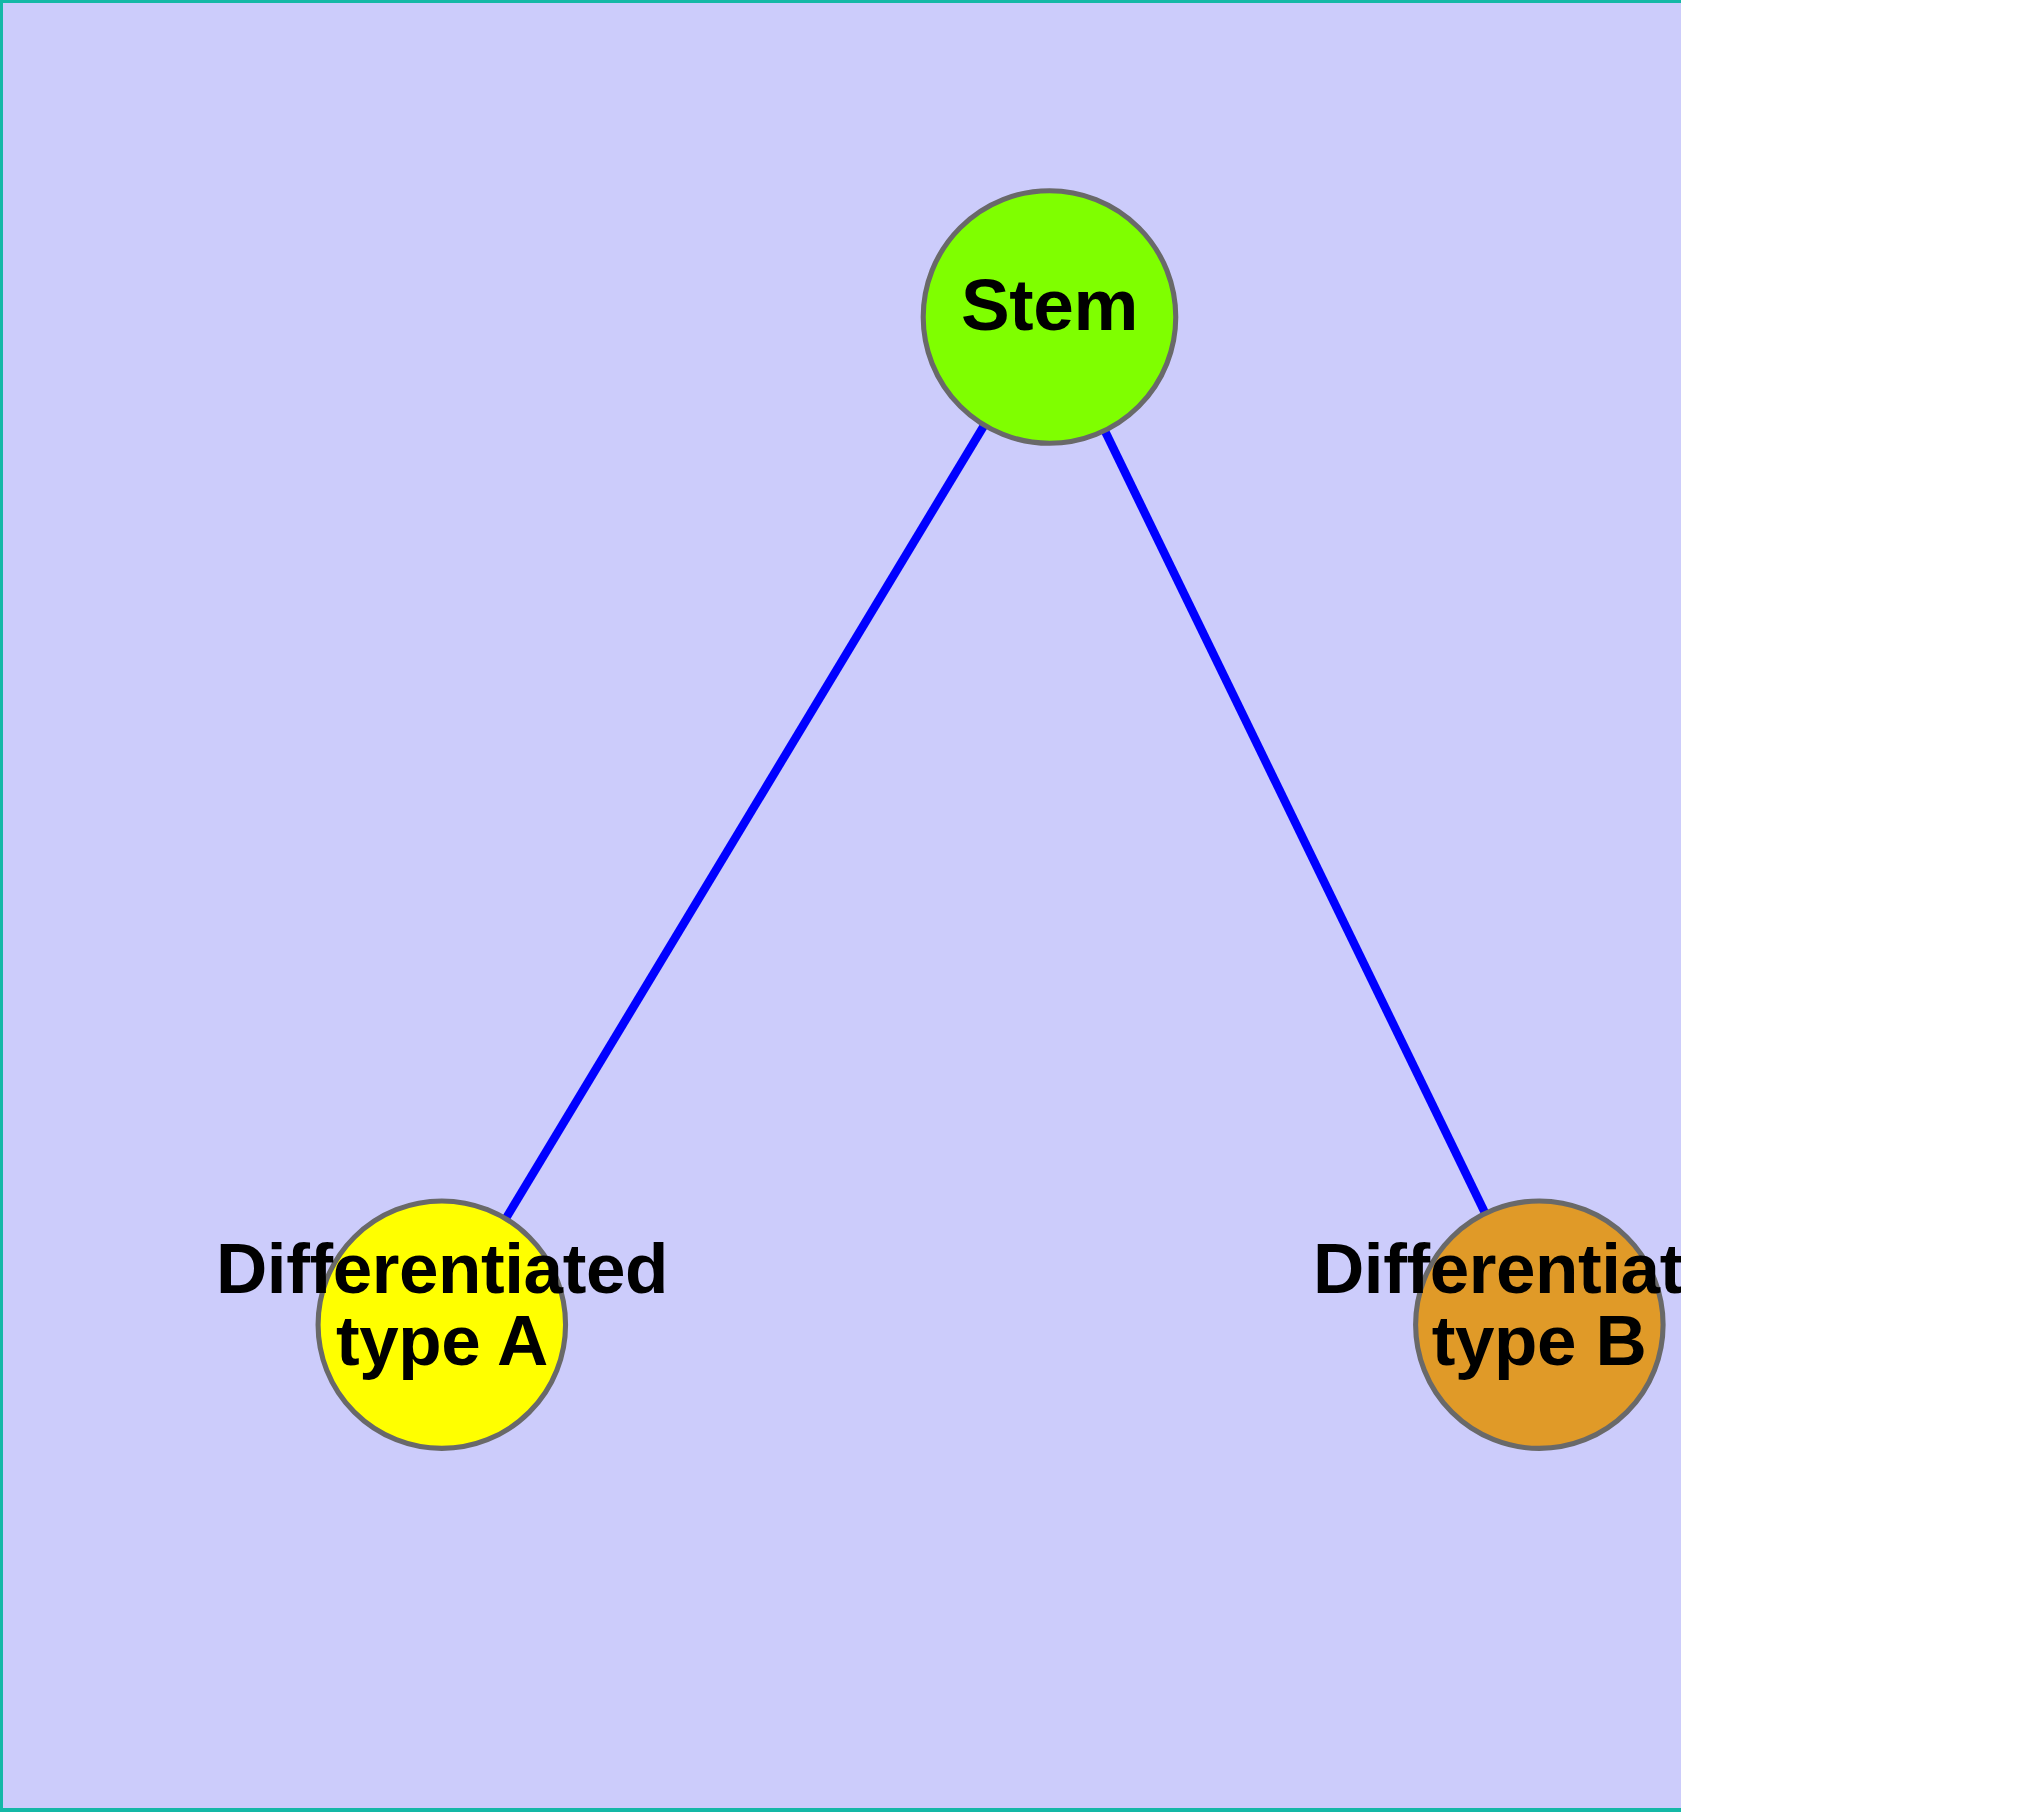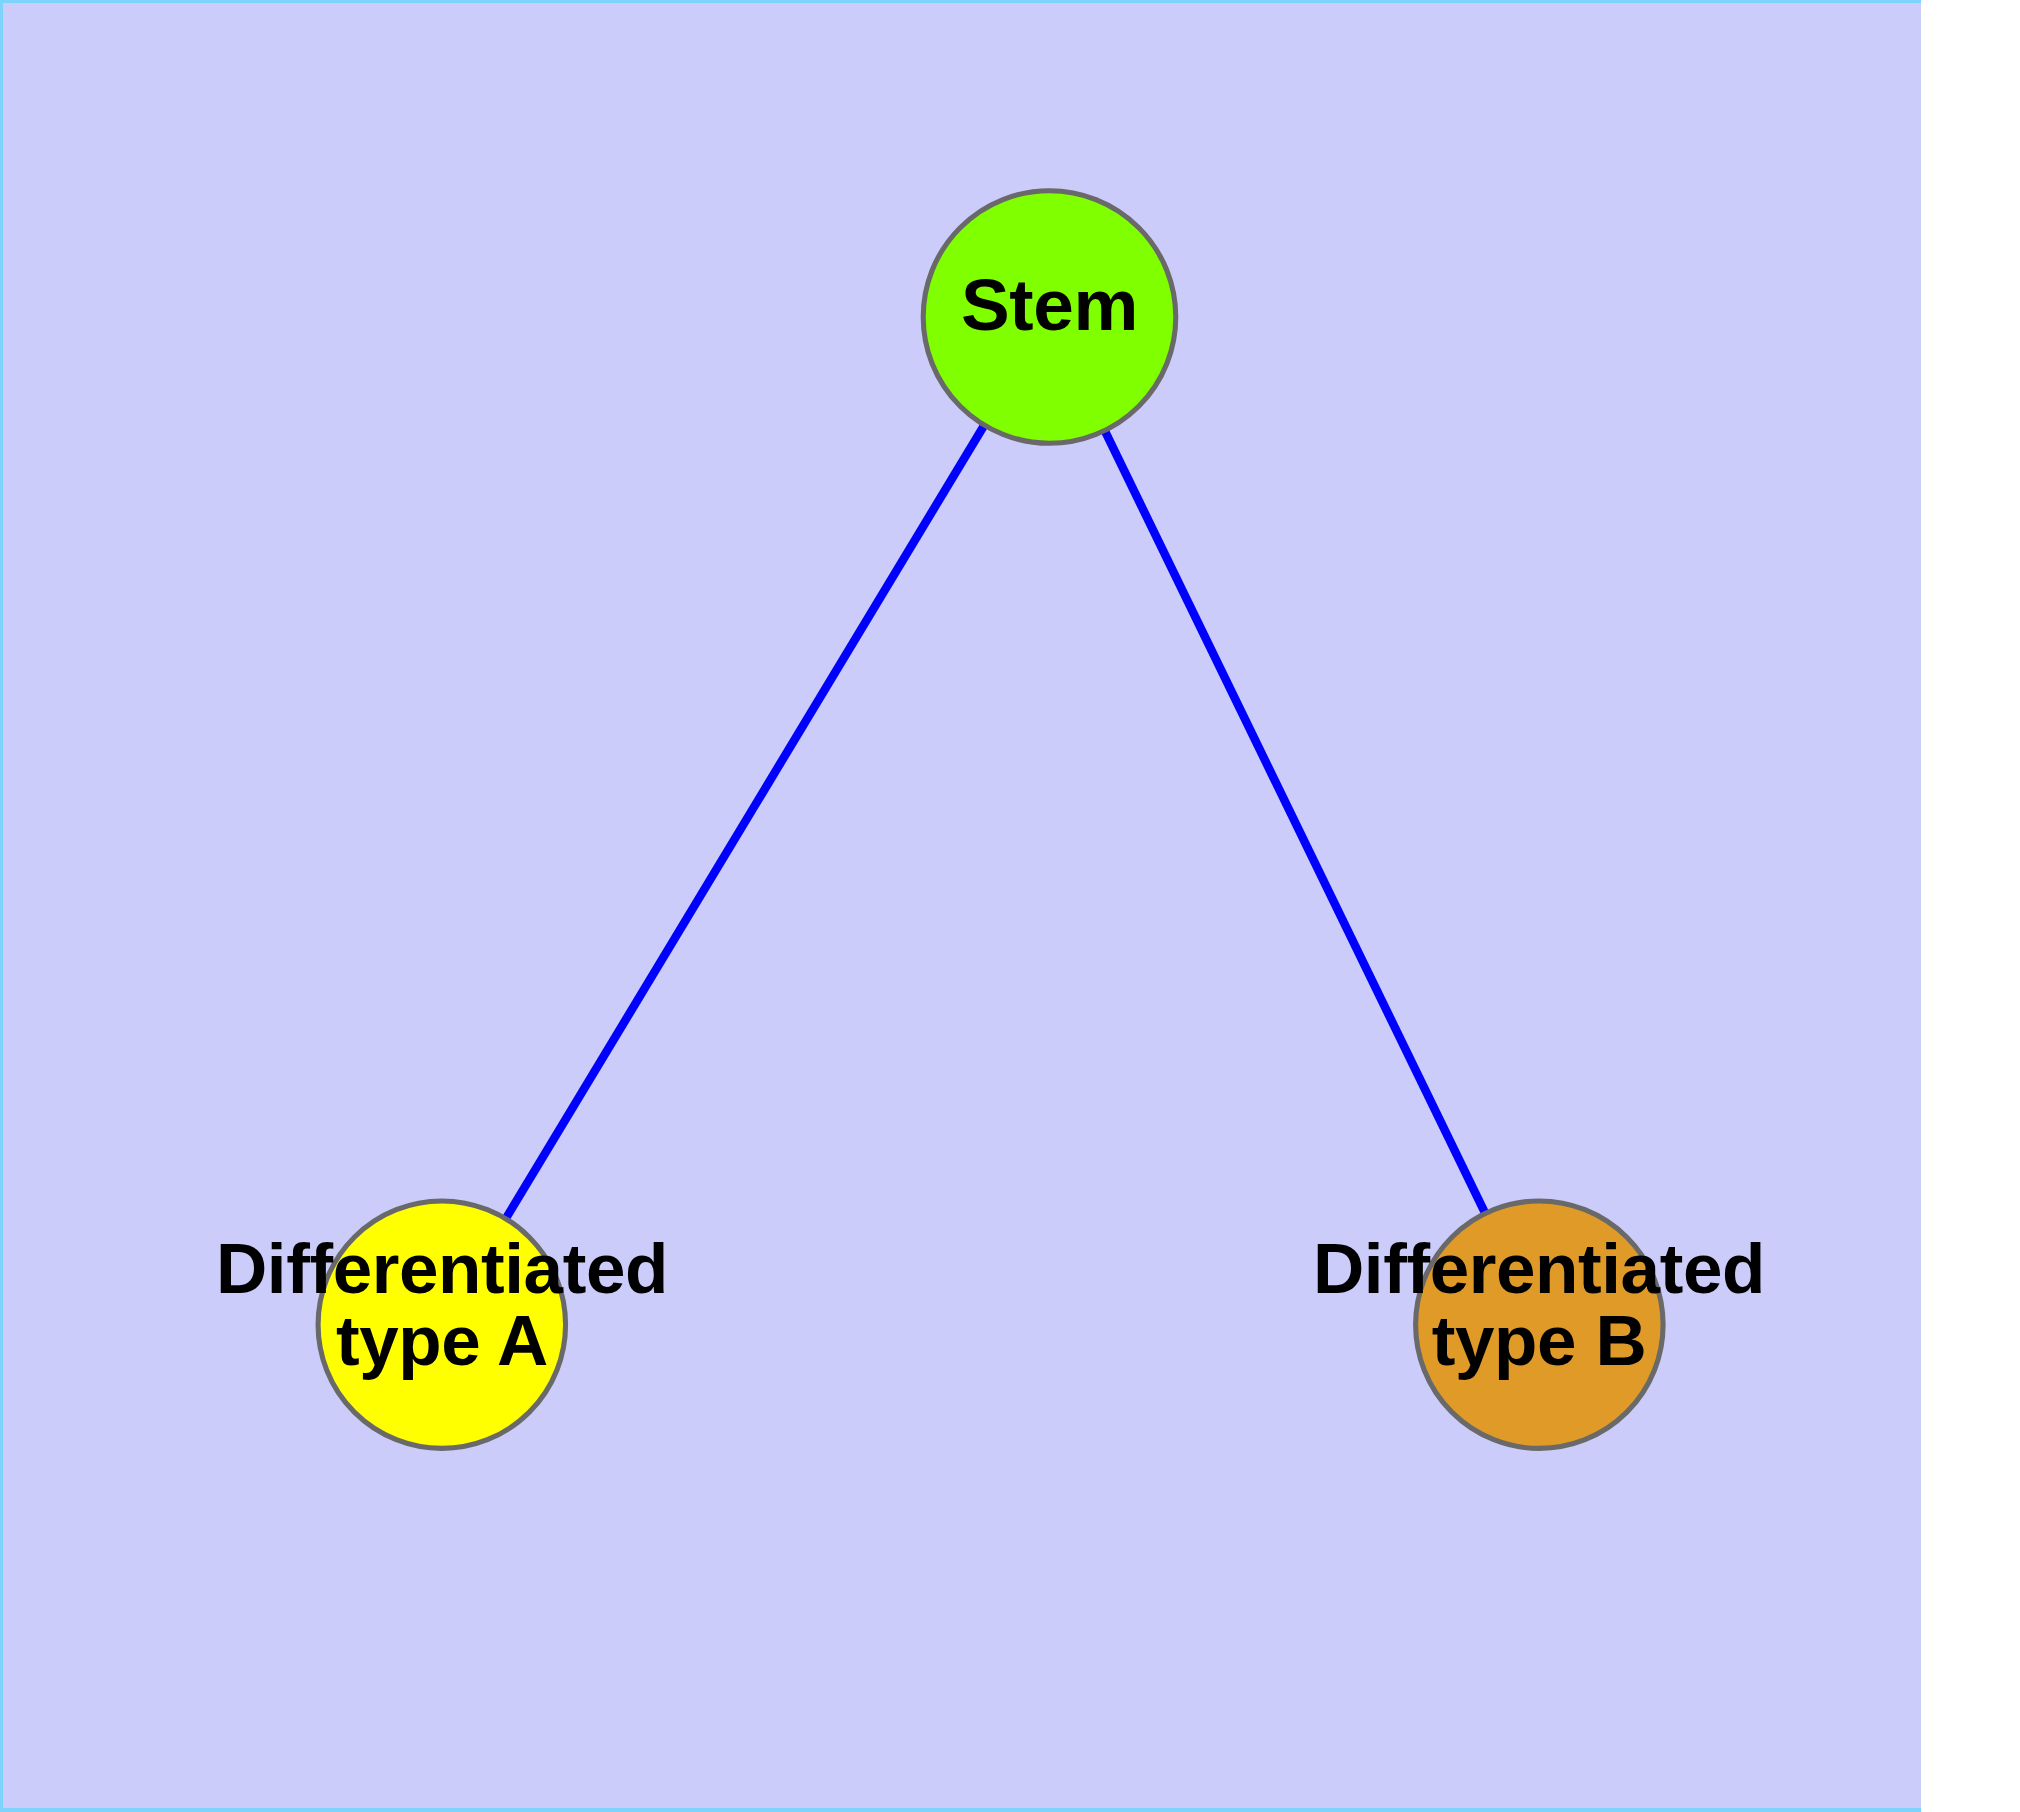--- a/index.html
+++ b/index.html
@@ -2,23 +2,23 @@
 <html style="font-size:13.6px"><head>
 <meta charset="utf-8">
 <style>
   html, body {
     margin: 0;
     padding: 0;
     background: #ffffff;
   }
   #canvas {
     position: relative;
-    width: 1921px;
+    width: 1681px;
     height: 1812px;
-    background: #7dd3fc;
+    background: #14b8a6;
     overflow: hidden;
     font-family: "Liberation Sans", sans-serif;
   }
   #plot-bg {
     position: absolute;
     left: 3.4px;
     top: 3.4px;
     width: 2017px;
     height: 1805px;
     background: #ccccfb;

